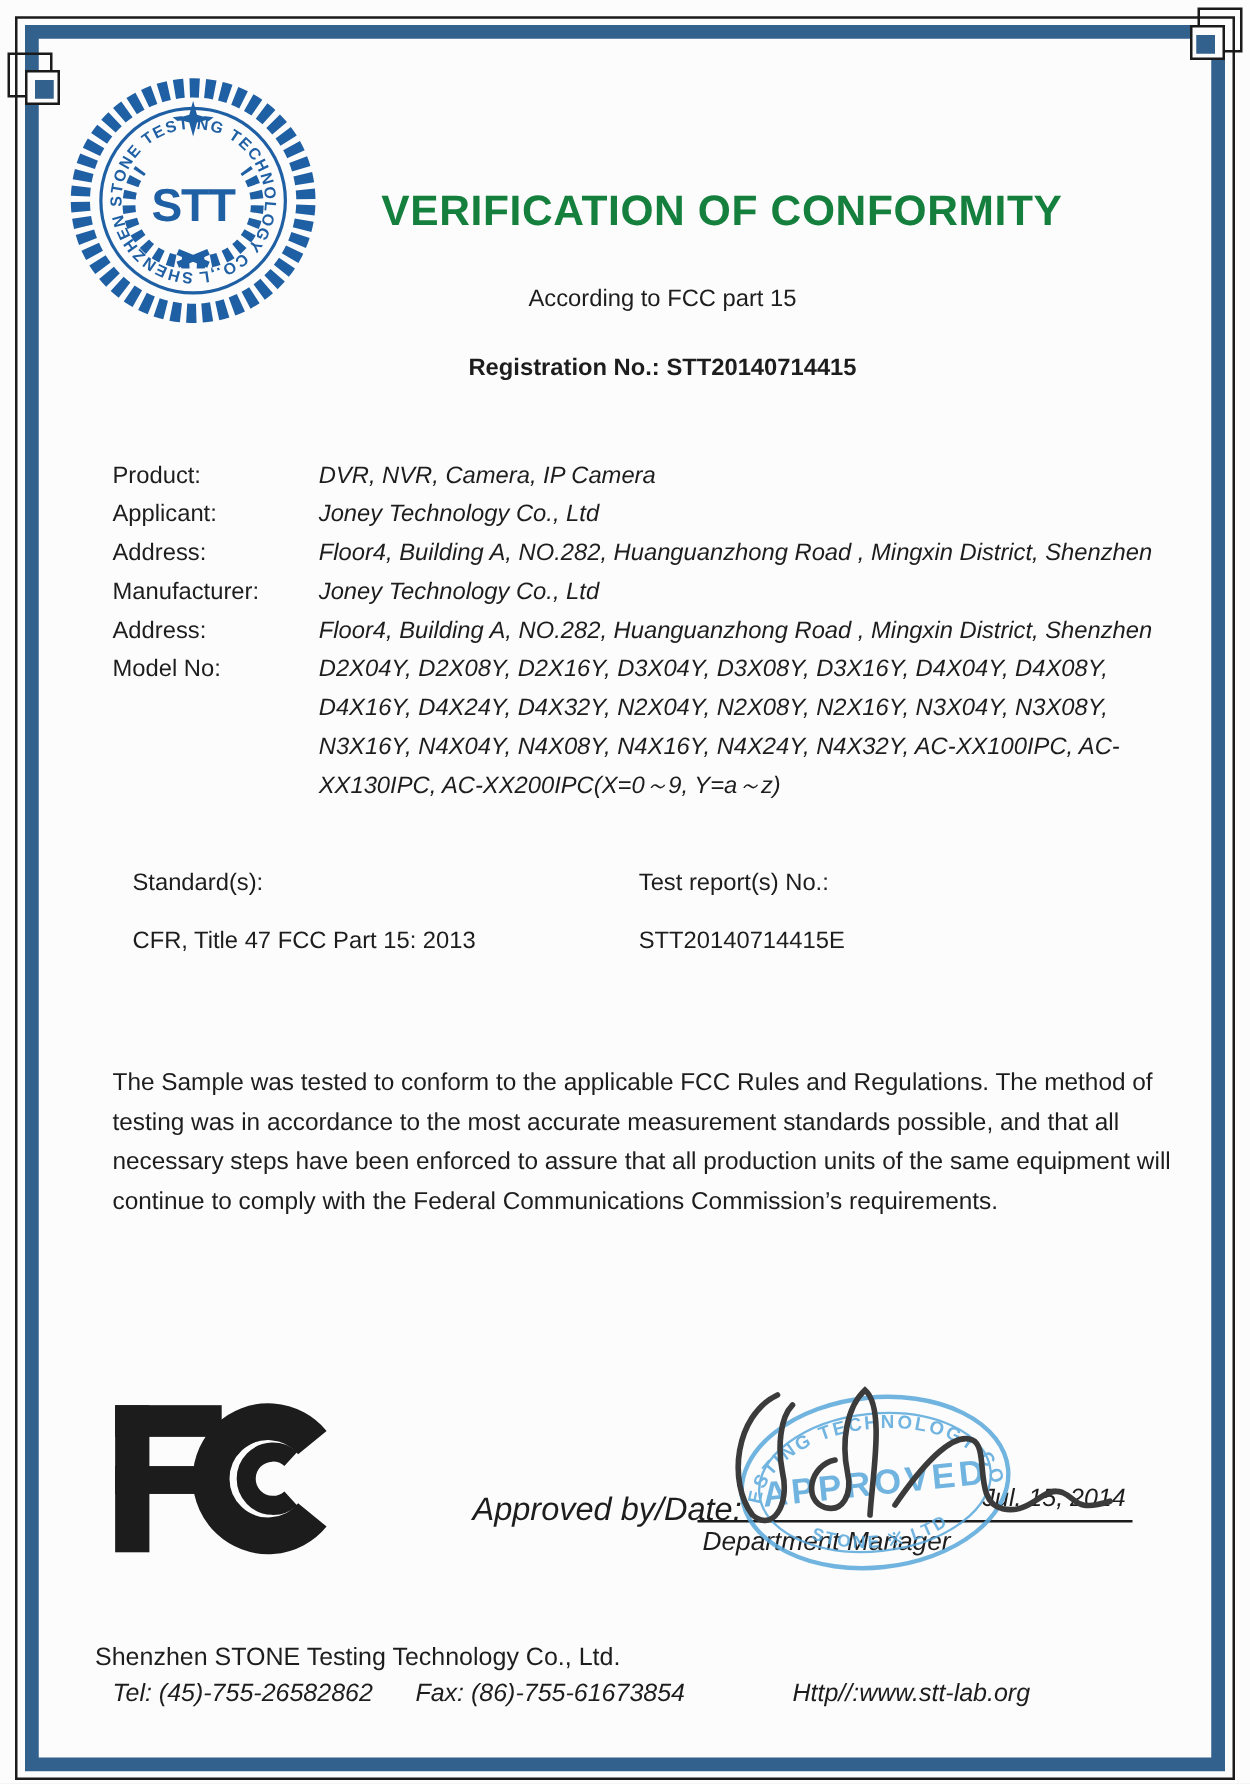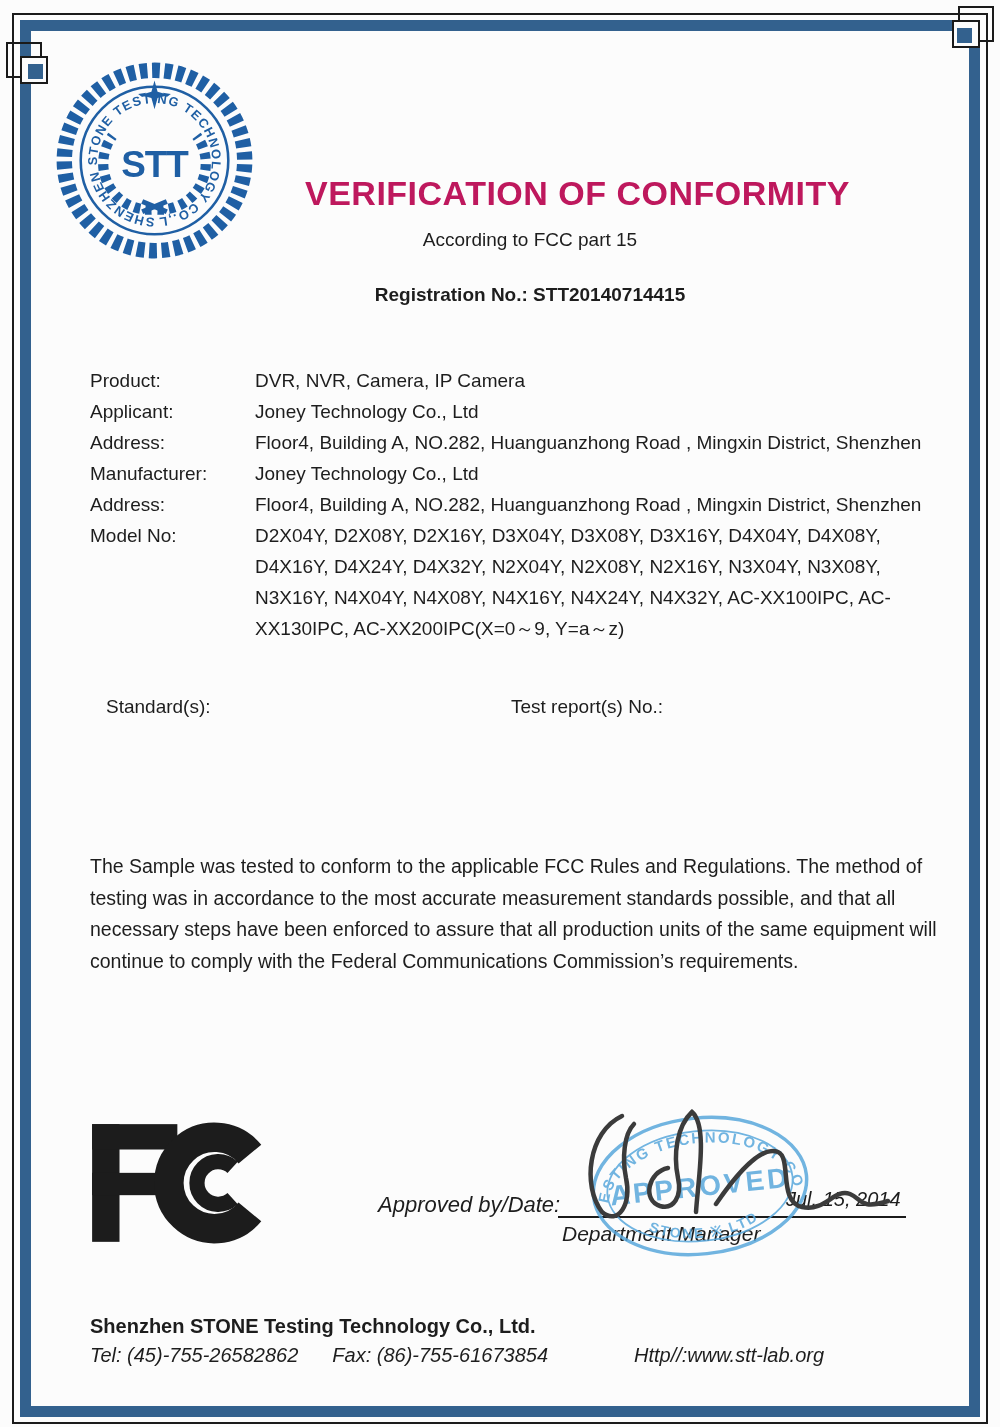--- a/index.html
+++ b/index.html
@@ -13,48 +13,48 @@
   .orn-fill{position:absolute; background:#33618e;}
   .orn-tl-a{left:6px; top:42px; width:32px; height:32px;}
   .orn-tl-b{left:20px; top:56px; width:24px; height:24px; background:#fcfcfc;}
   .orn-tl-c{left:28px; top:64px; width:15px; height:15px;}
   .orn-tr-a{right:6px; top:6px; width:32px; height:32px;}
   .orn-tr-b{right:20px; top:20px; width:24px; height:24px; background:#fcfcfc;}
   .orn-tr-c{right:28px; top:28px; width:15px; height:15px;}
 
   
   .seal{position:absolute; left:52px; top:58px; width:205px; height:205px;}
-  .title{position:absolute; left:255px; top:150px; width:645px; text-align:center; font-size:34px; font-weight:bold; letter-spacing:.5px; color:#be185d;margin-top:24px;}
+  .title{position:absolute; left:255px; top:150px; width:645px; text-align:center; font-size:34px; font-weight:bold; letter-spacing:.5px; color:#15803d;}
   .subtitle{position:absolute; left:100px; top:229px; width:860px; text-align:center; font-size:19px; font-weight:normal;}
   .registration{position:absolute; left:100px; top:284px; width:860px; text-align:center; font-size:19px; font-weight:bold;}
 
   
   .fields{position:absolute; left:90px; top:342px; width:848px; display:grid; grid-template-columns:165px 1fr; font-size:19px; line-height:31px;margin-top:23px;}
   .fields .lab{white-space:nowrap;}
-  .fields .val{padding-right:2px;}
+  .fields .val{padding-right:2px;font-style:italic;}
 
   
   .testsec{position:absolute; left:90px; top:686px; width:850px; font-size:19px; line-height:29px;}
   .cols{display:flex; margin-top:6px;margin-left:16px;}
   .col1{width:405px;}
   .cols.vals{margin-top:17px;}
 
   .compliance{position:absolute; left:90px; top:851px; width:852px; font-size:19.5px; line-height:31.5px;}
 
   
   .fcc-logo{position:absolute; left:84px; top:1120px;}
-  .approved-label{position:absolute; left:378px; top:1192px; font-size:22px; font-style:italic;}
+  .approved-label{position:absolute; left:378px; top:1192px; font-size:26px; font-style:italic;}
   .sig-line{position:absolute; left:558px; top:1216px; width:348px; height:2px; background:#1b1b1b;}
   .sig-date{position:absolute; left:786px; top:1188px; font-size:20px; font-style:italic; white-space:nowrap;}
   .dept{position:absolute; left:562px; top:1222px; font-size:21px; font-style:italic;}
   .stamp{position:absolute; left:583px; top:1105px; width:234px; height:162px; transform:rotate(-6deg); opacity:.85;}
   .signature{position:absolute; left:570px; top:1104px; width:335px; height:132px;}
 
   
-  .footer-company{position:absolute; left:90px; top:1315px; font-size:20px; font-weight:bold;}
+  .footer-company{position:absolute; left:76px; top:1315px; font-size:20px; font-weight:normal;}
   .footer-contact{position:absolute; left:90px; top:1344px; font-size:20px; font-style:italic; display:flex;}
   .footer-contact .gap-s{width:34px;} .footer-contact .gap-l{width:86px;}
 </style>
 </head>
 <body>
 
 <div class="page">
 
   <div class="frame-black"></div>
   <div class="frame-blue"></div>
@@ -110,20 +110,24 @@
     <div class="val">Floor4, Building A, NO.282, Huanguanzhong Road , Mingxin District, Shenzhen</div>
     <div class="lab">Model No:</div>
     <div class="val">D2X04Y, D2X08Y, D2X16Y, D3X04Y, D3X08Y, D3X16Y, D4X04Y, D4X08Y, D4X16Y, D4X24Y, D4X32Y, N2X04Y, N2X08Y, N2X16Y, N3X04Y, N3X08Y, N3X16Y, N4X04Y, N4X08Y, N4X16Y, N4X24Y, N4X32Y, AC-XX100IPC, AC-XX130IPC, AC-XX200IPC(X=0～9, Y=a～z)</div>
   </div>
 
   <div class="testsec">
     <div class="cols">
       <div class="col1">Standard(s):</div>
       <div>Test report(s) No.:</div>
     </div>
+    <div class="cols vals">
+      <div class="col1">CFR, Title 47 FCC Part 15: 2013</div>
+      <div>STT20140714415E</div>
+    </div>
   </div>
 
   <div class="compliance">The Sample was tested to conform to the applicable FCC Rules and Regulations. The method of testing was in accordance to the most accurate measurement standards possible, and that all necessary steps have been enforced to assure that all production units of the same equipment will continue to comply with the Federal Communications Commission’s requirements.</div>
 
   <div class="fcc-logo">
     <svg viewBox="0 0 205 125" width="208" height="127">
       <g fill="#1c1c1c">
         <rect x="8" y="4" width="27" height="116"></rect>
         <rect x="8" y="4" width="84" height="25"></rect>
         <rect x="8" y="52" width="80" height="22"></rect>

